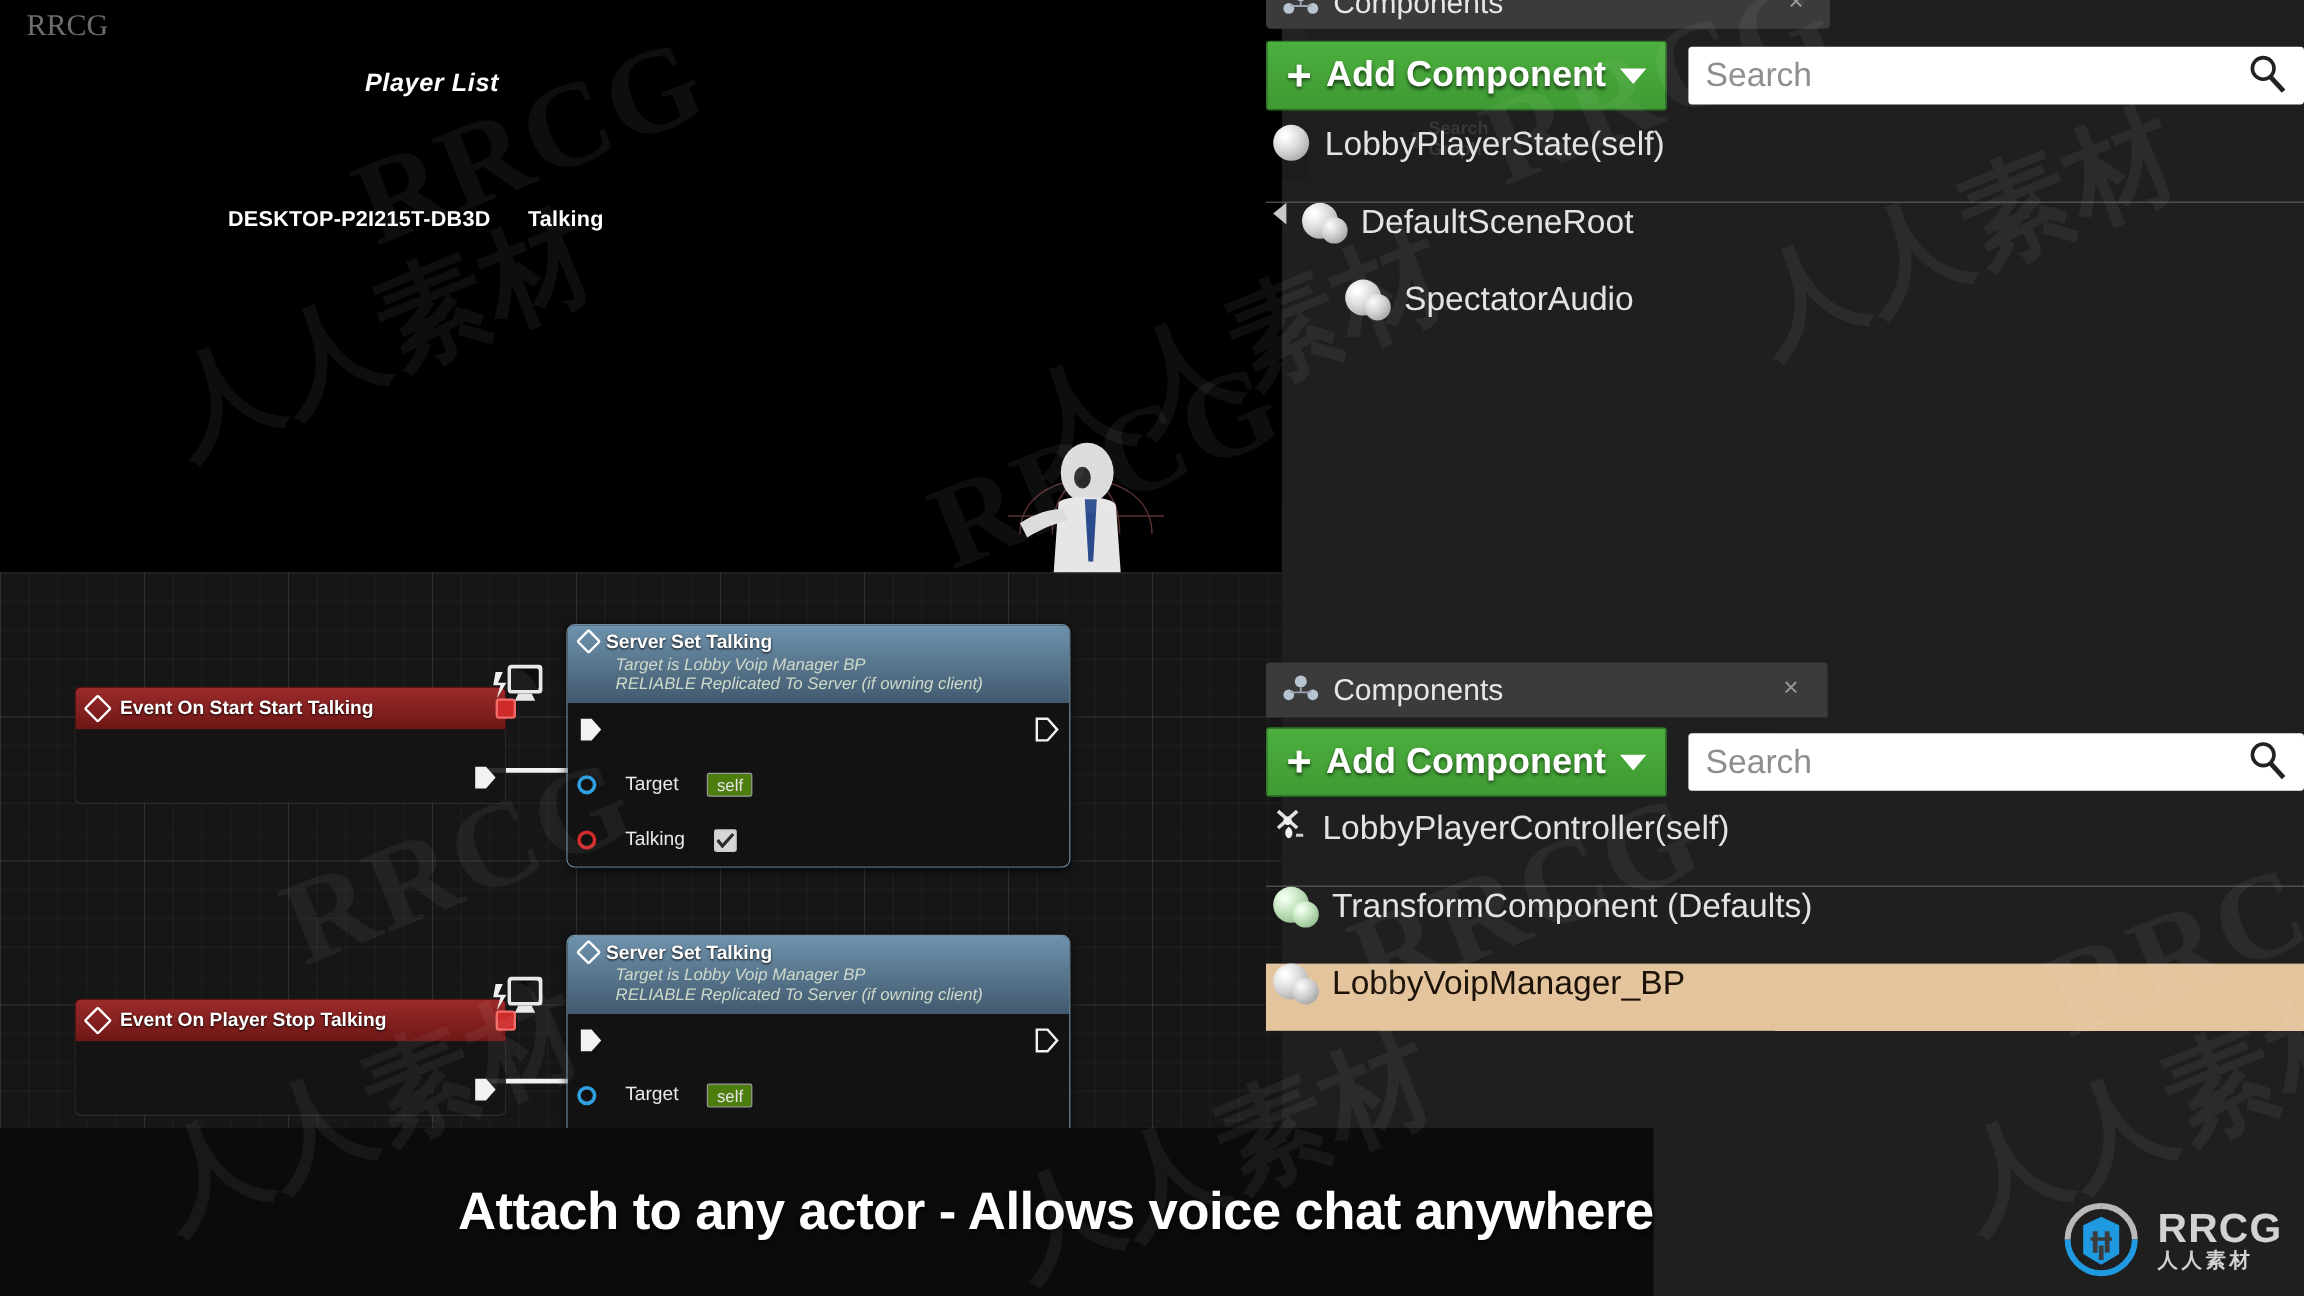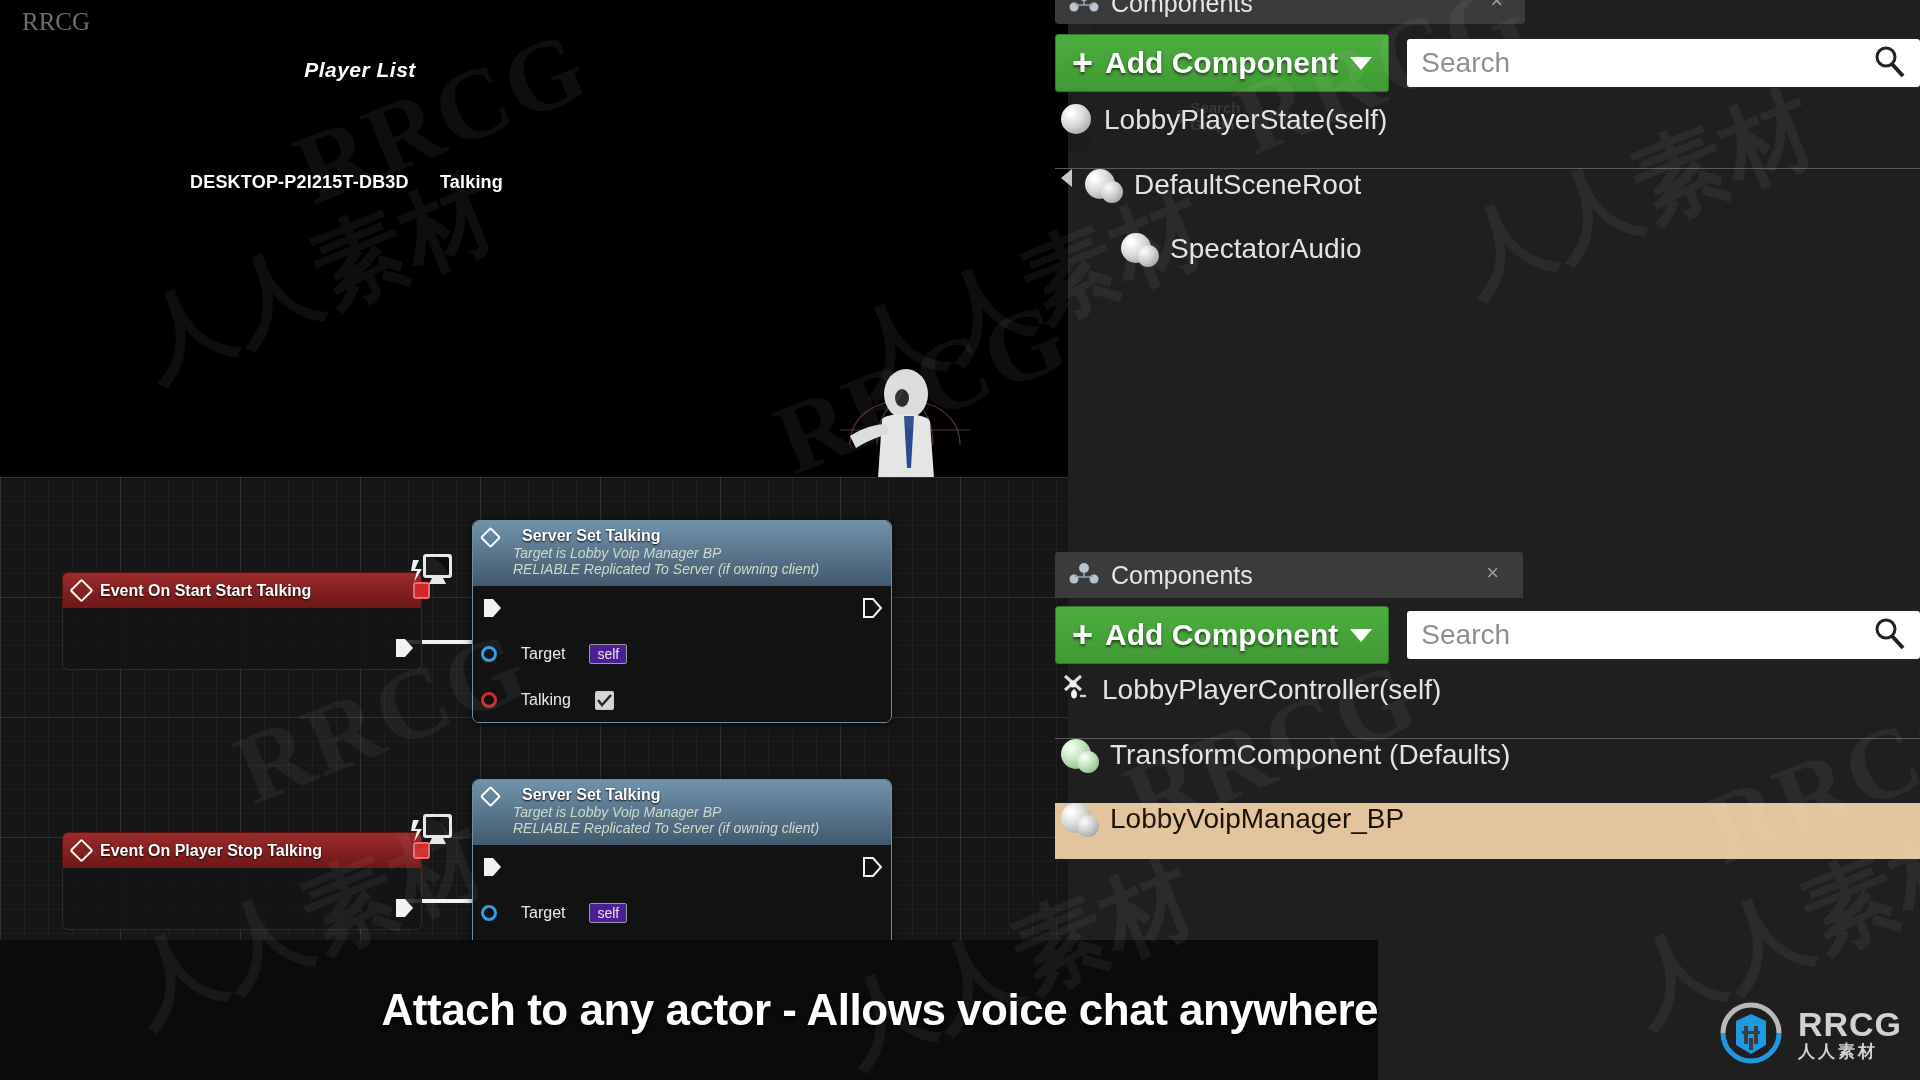--- a/index.html
+++ b/index.html
@@ -118,32 +118,32 @@
   }
 
   
   .fn-node { position:absolute; width: 420px; border-radius: 7px;
              border:1px solid #6f8ea3; overflow:hidden;
              box-shadow: 0 2px 8px rgba(0,0,0,0.6); }
   .fn-head {
     background: linear-gradient(#6f93ad, #41596e);
     padding: 6px 10px 9px 10px;
   }
-  .fn-title { color:#fff; font-size:16px; font-weight:700; display:flex; align-items:flex-end; gap:24px; text-shadow:0 1px 2px #000; }
+  .fn-title { color:#fff; font-size:16px; font-weight:700; display:flex; align-items:flex-start; gap:7px; text-shadow:0 1px 2px #000; }
   .fn-sub { color:#cfd9c9; font-size:14px; font-style: italic; margin-left: 30px; line-height: 1.16; }
   .fn-body { background:#121212; }
   .fn-exec-row { height: 44px; position:relative; }
   .fn-exec-in { position:absolute; left: 8px; top: 11px; width:22px;height:22px; }
   .fn-exec-out { position:absolute; right: 8px; top: 11px; width:22px;height:22px; }
   .fn-pin-row { height: 48px; display:flex; align-items:center; padding-left: 8px; gap: 24px; }
   .pin-circ { width:16px;height:16px;border-radius:50%; border:3.4px solid #2f9fe0; }
   .pin-circ.red { border-color:#d02b2b; }
   .pin-label { color:#e9e9e9; font-size:16px; }
   .pin-val {
-    border:1px solid #9a9a9a; background:#4c1d95; color:#e5e5e5;
+    border:1px solid #9a9a9a; background:#4d7c0f; color:#e5e5e5;
     font-size:14px; padding: 1px 7px; border-radius:2px;
   }
   .pin-check {
     width:19px;height:19px;border:2px solid #cfcfcf;background:#d6d6d6; border-radius:2px;
     display:flex;align-items:center;justify-content:center;
   }
   .wire { position:absolute; height:4px; background:#f2f2f2; border-radius:2px; }
 
   
   #right-bg { position:absolute; left:1068px; top:0; width:852px; height:1080px; background:#1f1f1f; }

